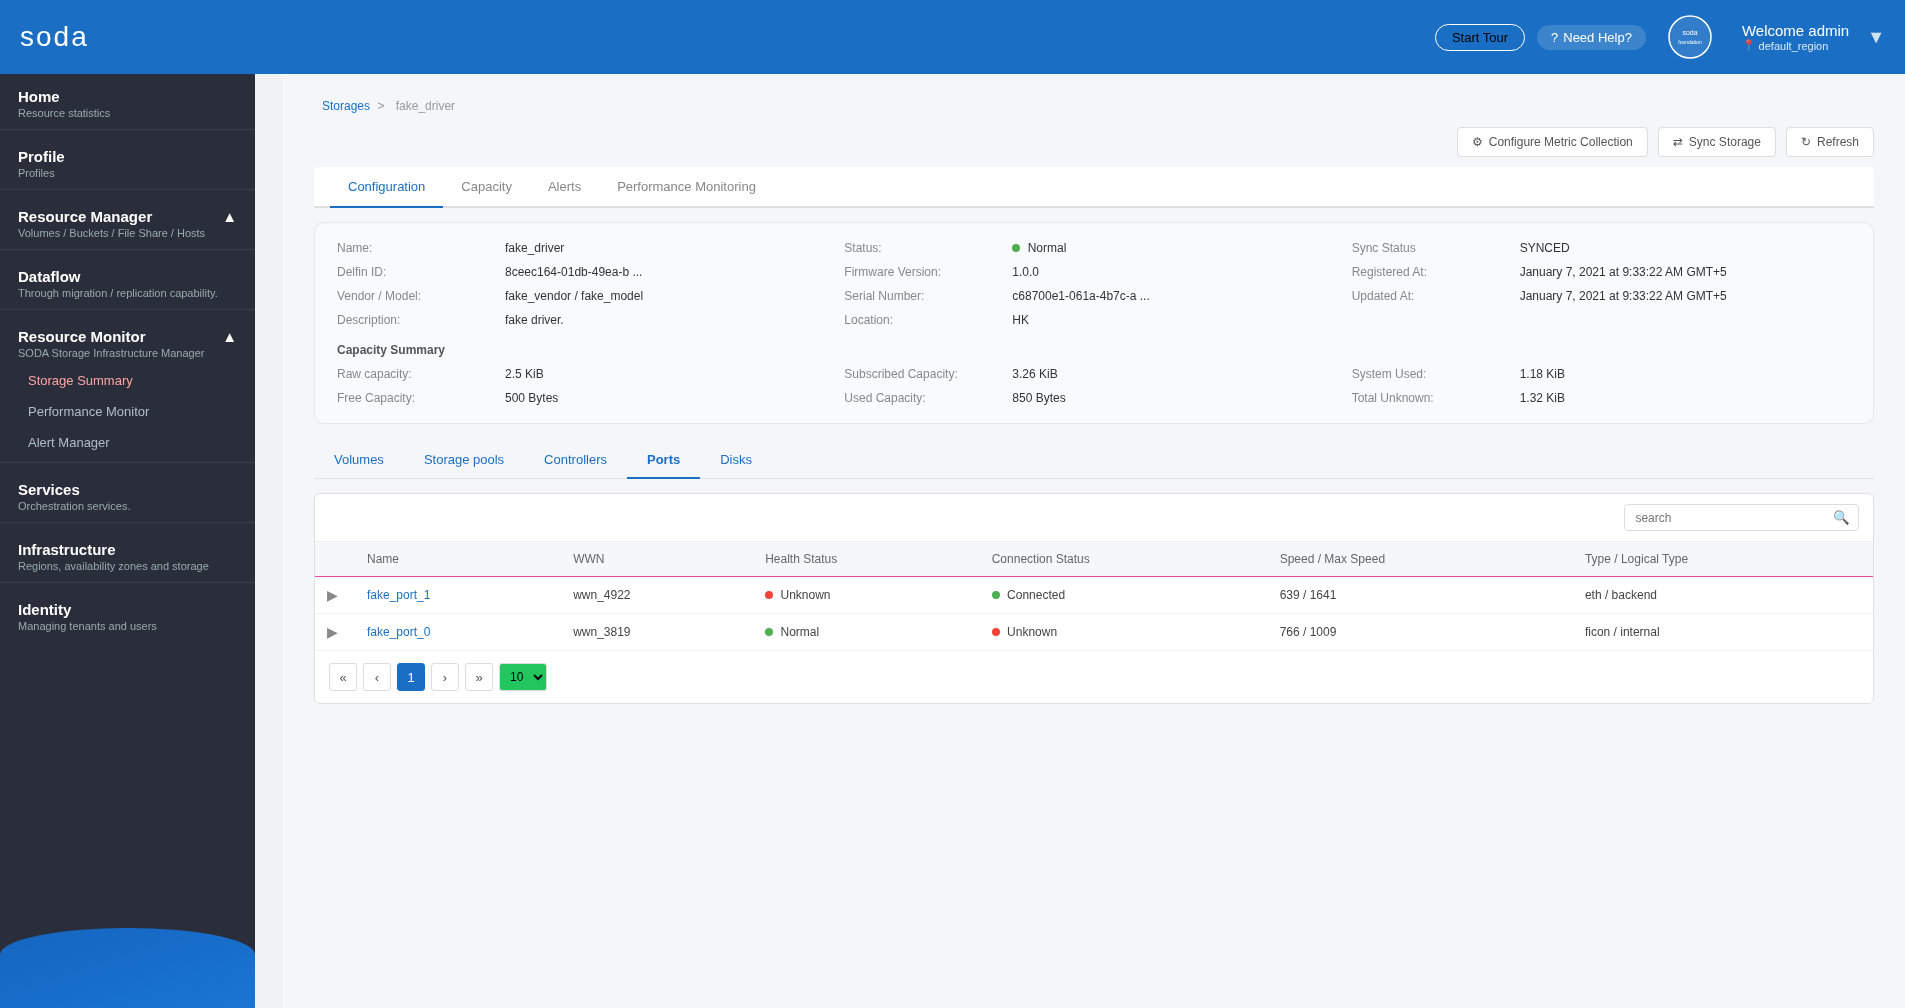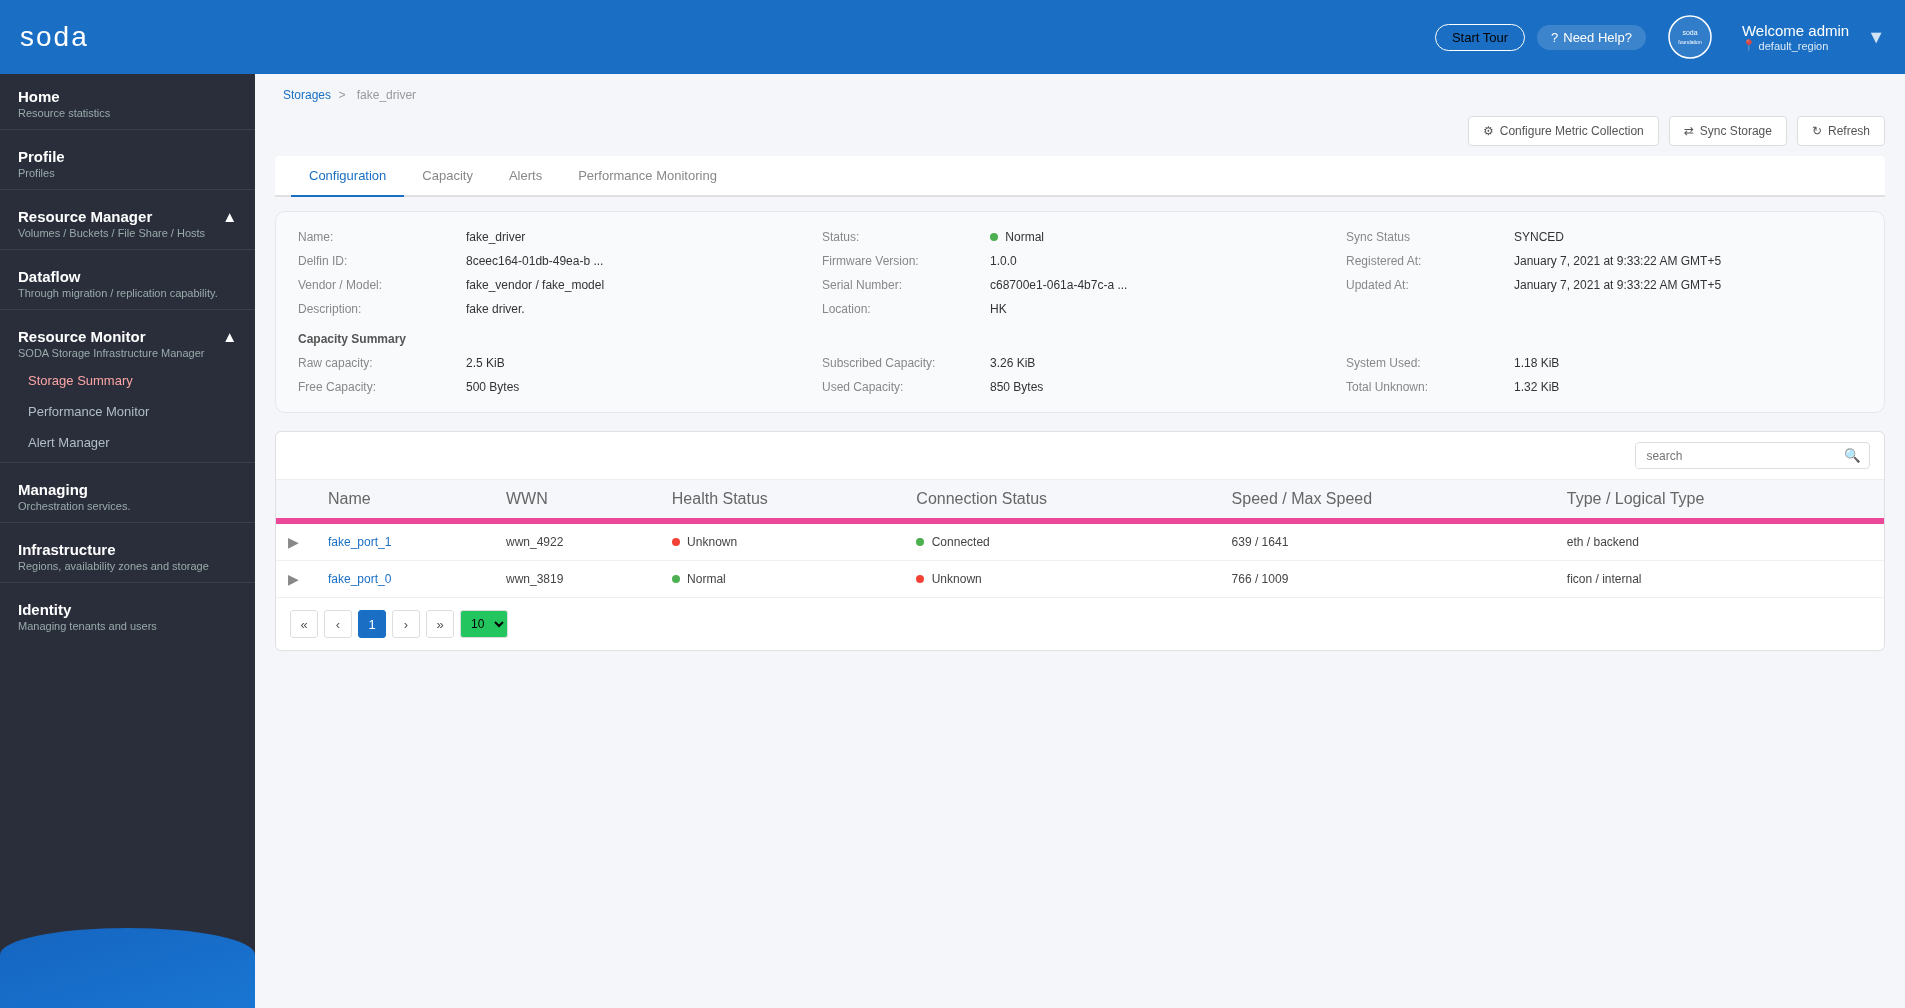--- a/index.html
+++ b/index.html
@@ -109,22 +109,23 @@
       height: 80px;
       background: linear-gradient(to bottom right, #1565c0, #1976d2);
       border-radius: 60% 60% 0 0 / 40% 40% 0 0;
       flex-shrink: 0;
     }
 
     
     .content {
       flex: 1;
       overflow-y: auto;
-      padding: 0;
+      padding: 11px;
       background: #f4f6f9;
+      margin-left: 28px;
     }
     .breadcrumb {
       padding: 14px 28px 6px 28px;
       font-size: 12px;
       color: #666;
     }
     .breadcrumb a { color: #1a6fc4; text-decoration: none; }
     .breadcrumb span { color: #999; margin: 0 4px; }
 
     .content-area {
@@ -249,22 +250,22 @@
       width: 100%;
       border-collapse: collapse;
       font-size: 12px;
     }
     thead tr { background: #f5f7fa; }
     thead th {
       text-align: left;
       padding: 10px 12px;
       color: #666;
       font-weight: 500;
-      border-bottom: 6px solid #ec4899;
-      font-size: 16px;
+      border-bottom: 1px solid #ec4899;
+      font-size: 12px;
     }
     tbody tr { border-bottom: 1px solid #f0f0f0; }
     tbody td { padding: 10px 12px; color: #444; }
     .expand-btn { cursor: pointer; color: #888; background: none; border: none; font-size: 14px; }
     .link-blue { color: #1a6fc4; text-decoration: none; cursor: pointer; }
 
     
     .pagination {
       display: flex;
       align-items: center;
@@ -360,21 +361,21 @@
         <span>▲</span>
       </div>
       <div class="sidebar-section-sub">SODA Storage Infrastructure Manager</div>
     </div>
     <div class="sidebar-item active">Storage Summary</div>
     <div class="sidebar-item">Performance Monitor</div>
     <div class="sidebar-item">Alert Manager</div>
     <hr class="sidebar-divider">
 
     <div class="sidebar-section">
-      <div class="sidebar-section-title">Managing</div>
+      <div class="sidebar-section-title">Services</div>
       <div class="sidebar-section-sub">Orchestration services.</div>
     </div>
     <hr class="sidebar-divider">
 
     <div class="sidebar-section">
       <div class="sidebar-section-title">Infrastructure</div>
       <div class="sidebar-section-sub">Regions, availability zones and storage</div>
     </div>
     <hr class="sidebar-divider">
 
@@ -463,20 +464,27 @@
 
           <span class="info-label">Free Capacity:</span>
           <span class="info-value">500 Bytes</span>
           <span class="info-label">Used Capacity:</span>
           <span class="info-value">850 Bytes</span>
           <span class="info-label">Total Unknown:</span>
           <span class="info-value">1.32 KiB</span>
         </div>
       </div>
 
+      <div class="sub-tabs">
+        <div class="sub-tab">Volumes</div>
+        <div class="sub-tab">Storage pools</div>
+        <div class="sub-tab">Controllers</div>
+        <div class="sub-tab active">Ports</div>
+        <div class="sub-tab">Disks</div>
+      </div>
 
       <div class="table-section">
         <div class="table-search-bar">
           <div class="search-box">
             <input type="text" placeholder="search" style="">
             <button class="search-icon-btn">
               <span>🔍</span>
             </button>
           </div>
         </div>

